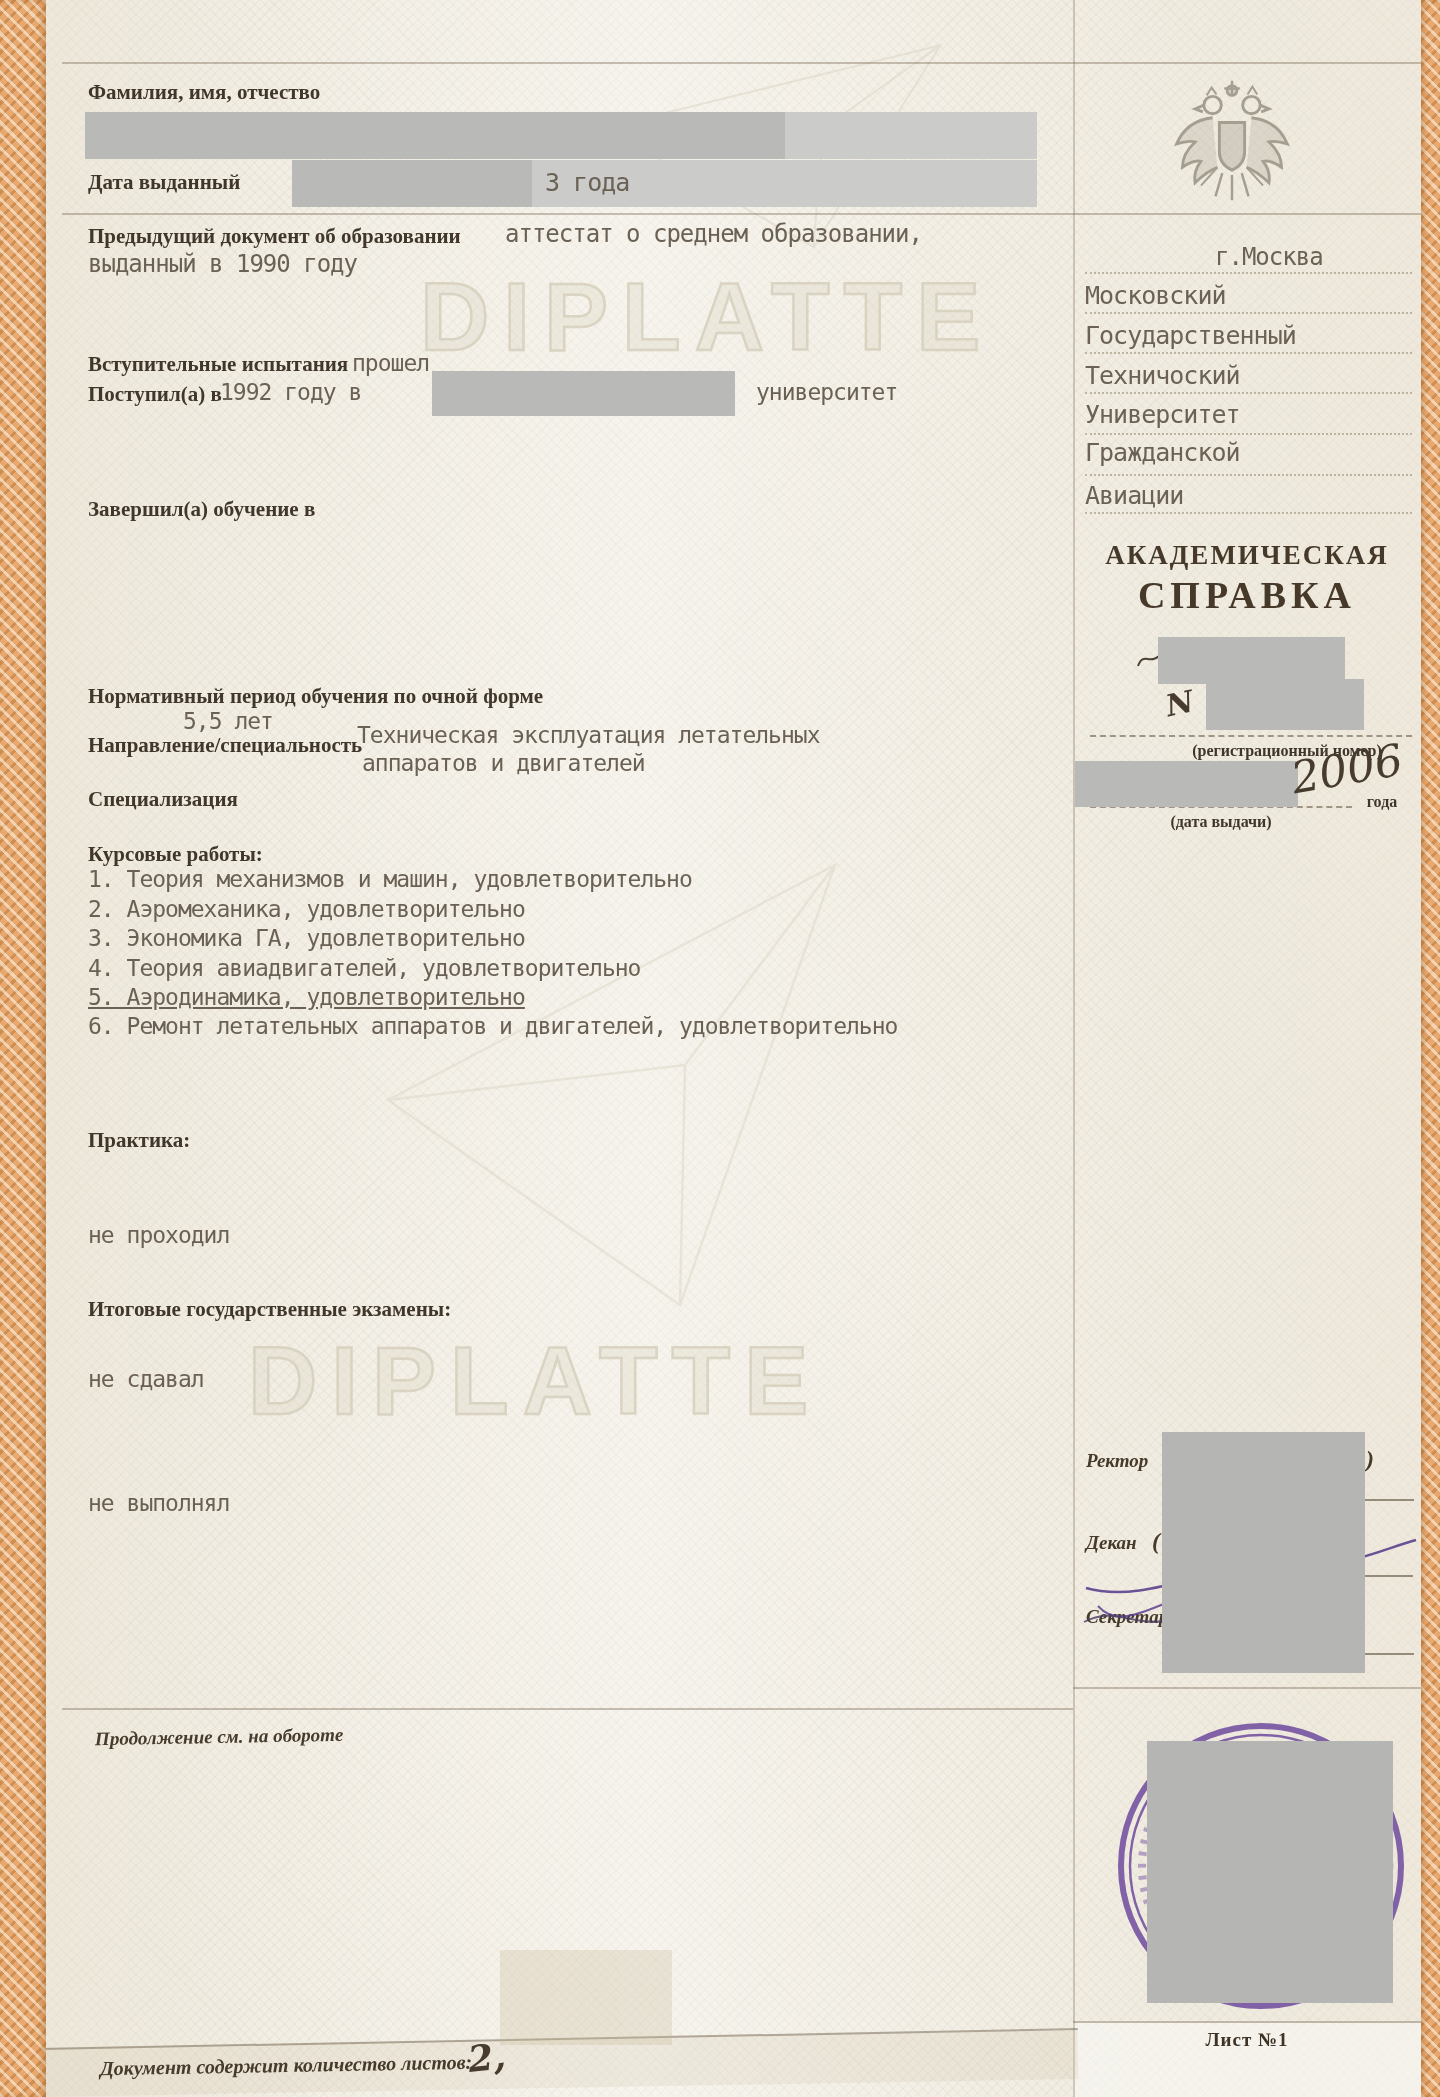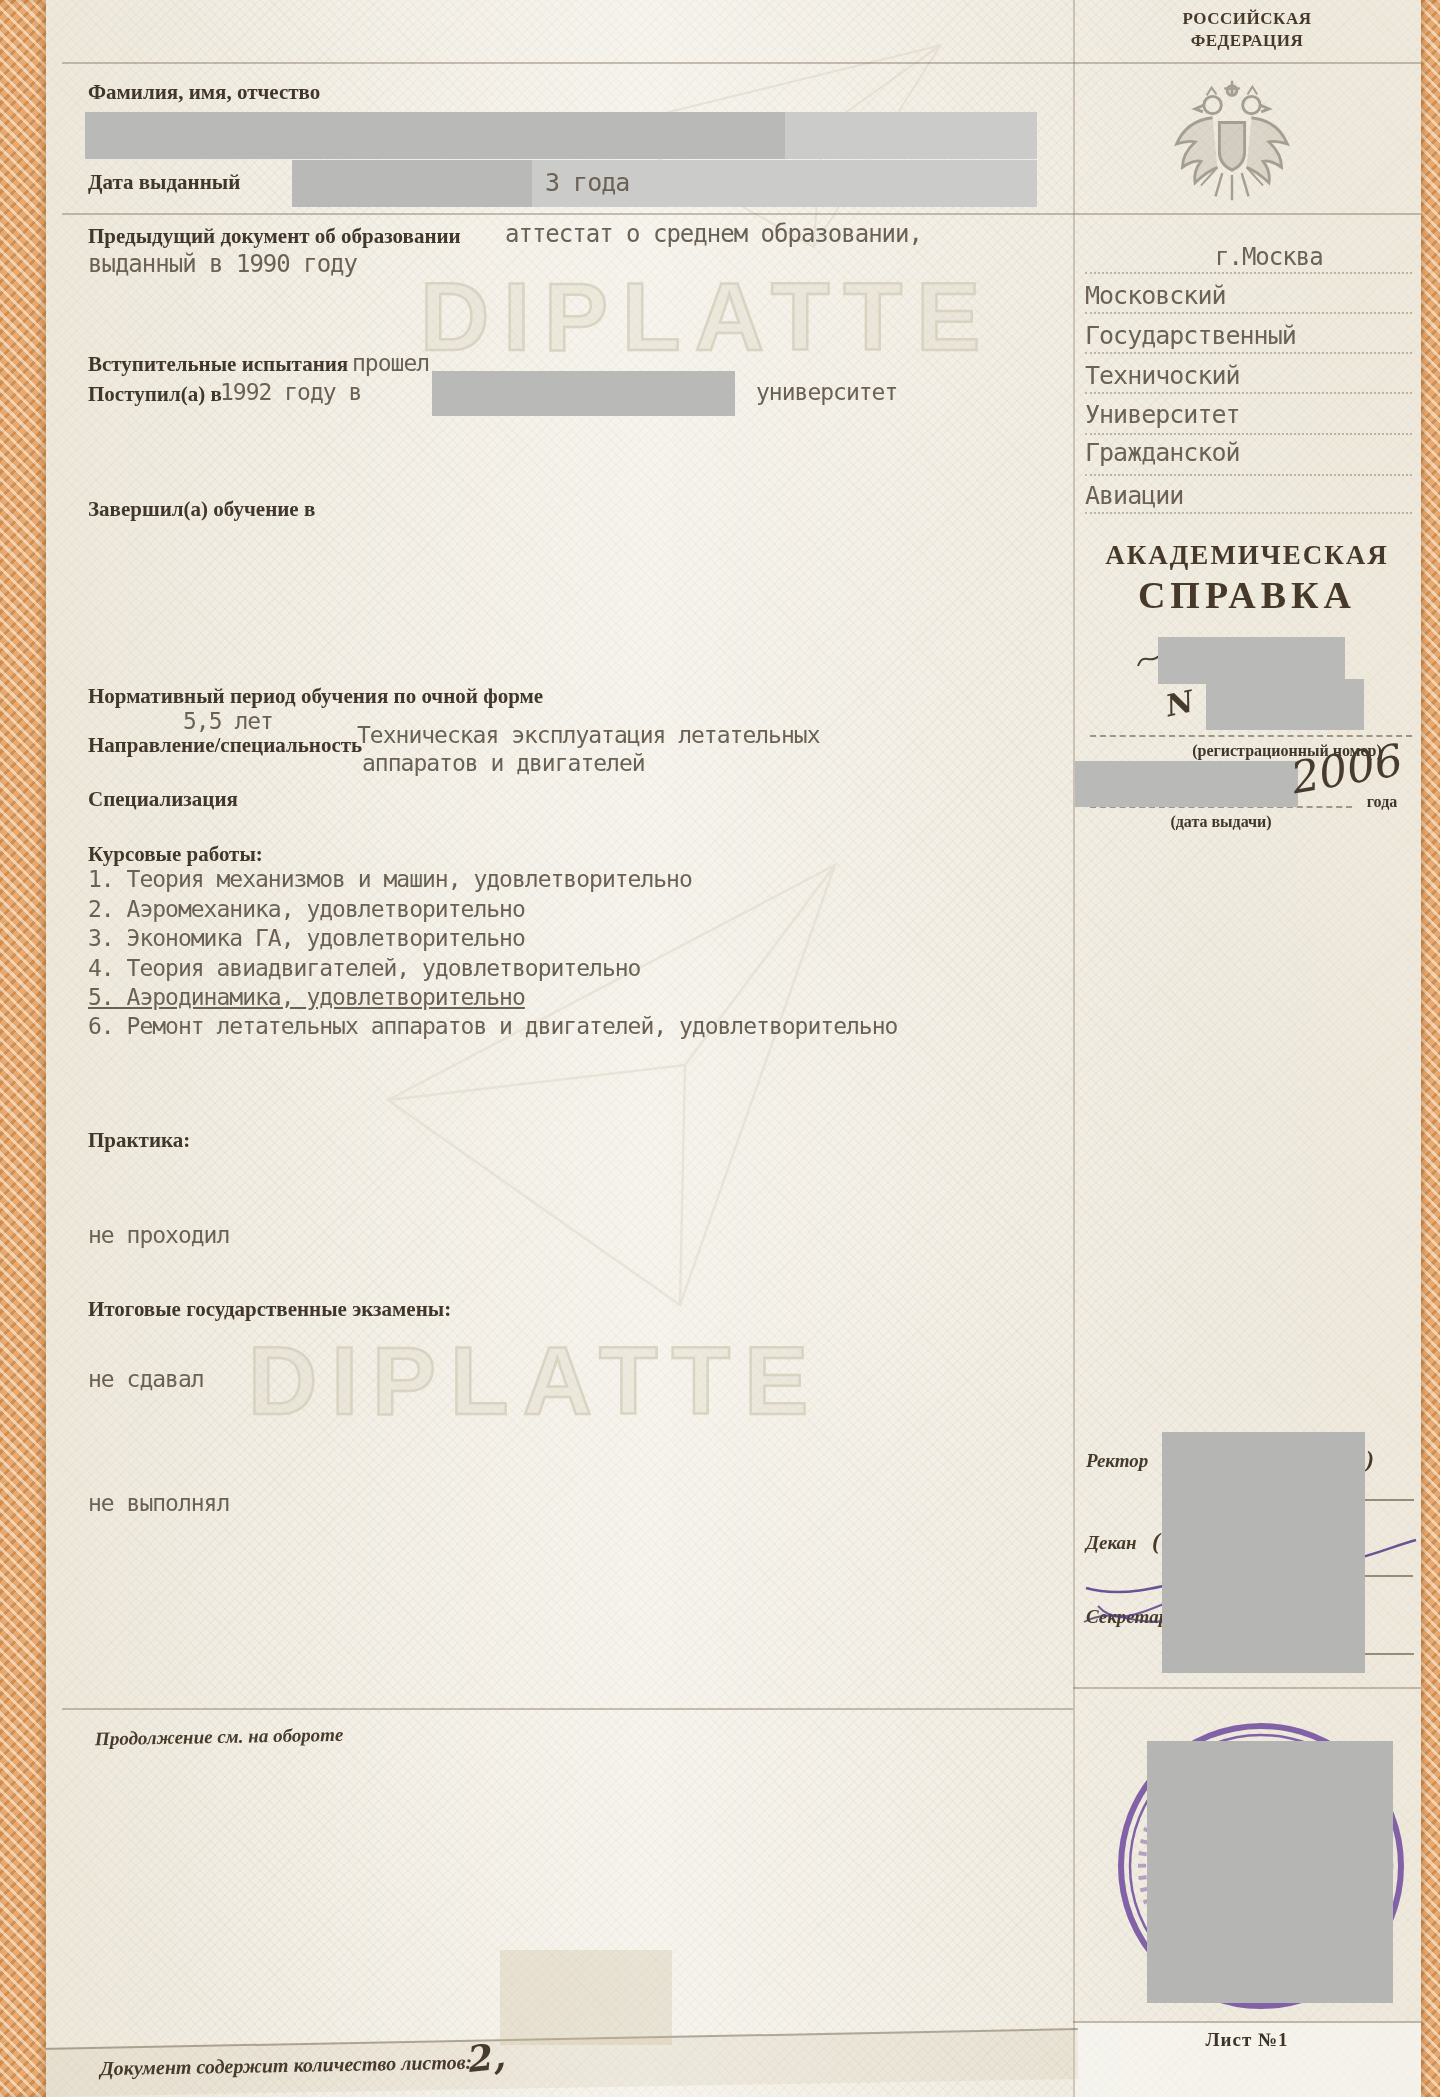--- a/index.html
+++ b/index.html
@@ -111,24 +111,20 @@
   <div class="lbl" style="left:88px;top:1297px;">Итоговые государственные экзамены:</div>
   <div class="typed" style="left:88px;top:1366px;">не сдавал</div>
 
   <div class="typed" style="left:88px;top:1490px;">не выполнял</div>
 
   <div class="ital" style="left:95px;top:1726px;font-size:19px;transform:rotate(-1deg);">Продолжение см. на обороте</div>
 
   <div class="ital" style="left:100px;top:2054px;font-size:20px;transform:rotate(-1deg);">Документ содержит количество листов:</div>
   <div class="hand" style="left:468px;top:2036px;font-size:36px;font-weight:bold;transform:rotate(-6deg);">2,</div>
 
-  <div class="title" style="top:8px;font-size:17px;letter-spacing:.5px;line-height:1.3;">
-    <div>РОССИЙСКАЯ</div>
-    <div>ФЕДЕРАЦИЯ</div>
-  </div>
 
   <div style="position:absolute;left:1168px;top:74px;z-index:2;opacity:.8;">
     <svg width="128" height="136" viewBox="0 0 130 140" fill="none" stroke="#938d7e" stroke-width="3">
       <path d="M57,15 h16 M65,7 v15" stroke-width="2.5"></path>
       <circle cx="65" cy="17" r="5" fill="rgba(150,144,130,.35)"></circle>
       <circle cx="45" cy="32" r="9"></circle>
         <path d="M36,32 l-9,4 8,3"></path>
         <path d="M39,22 l5,-8 5,7" stroke-width="2"></path>
       <circle cx="85" cy="32" r="9"></circle>
         <path d="M94,32 l9,4 -8,3"></path>

